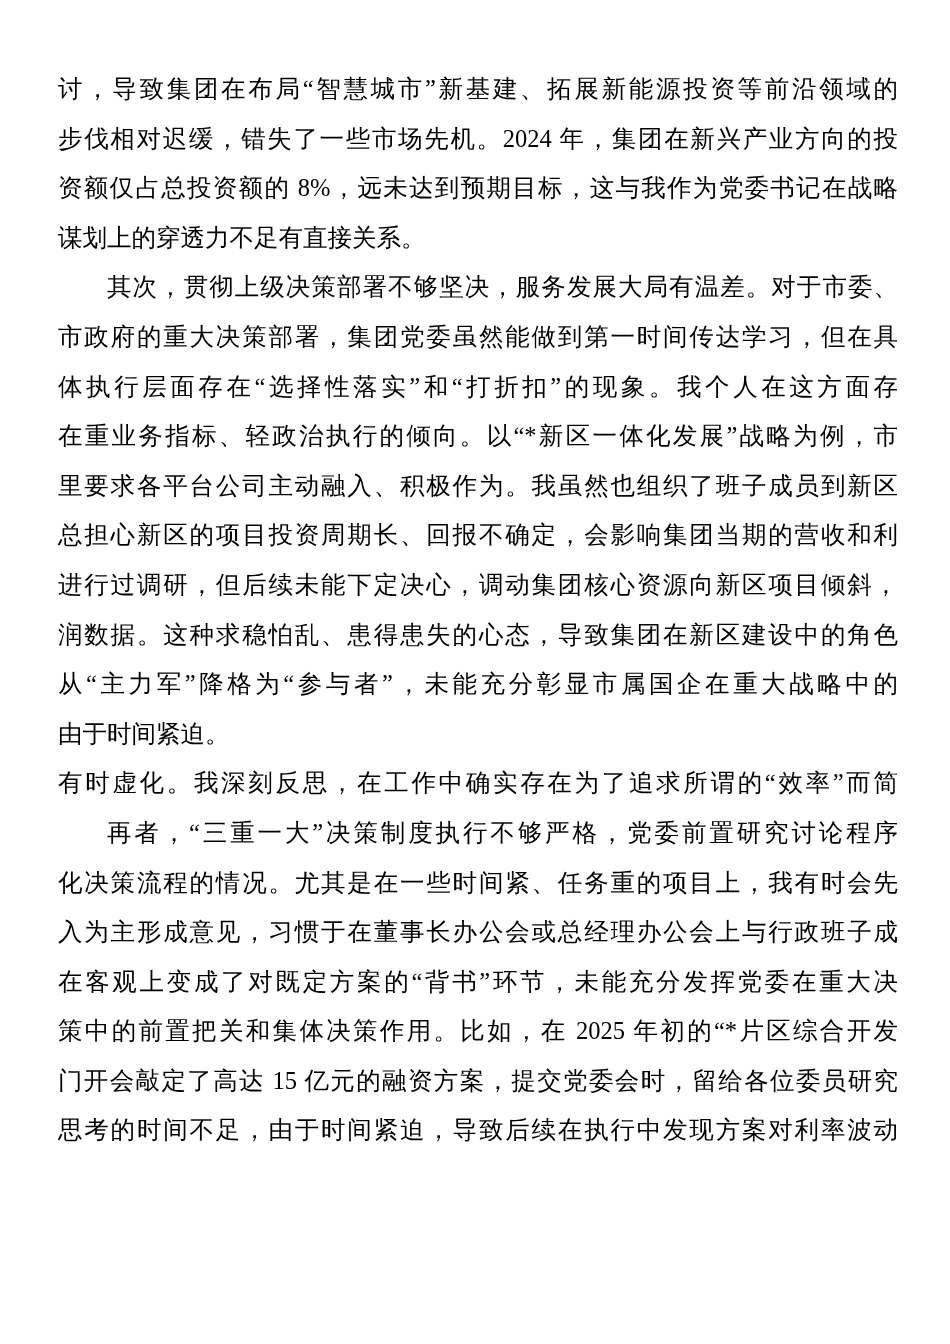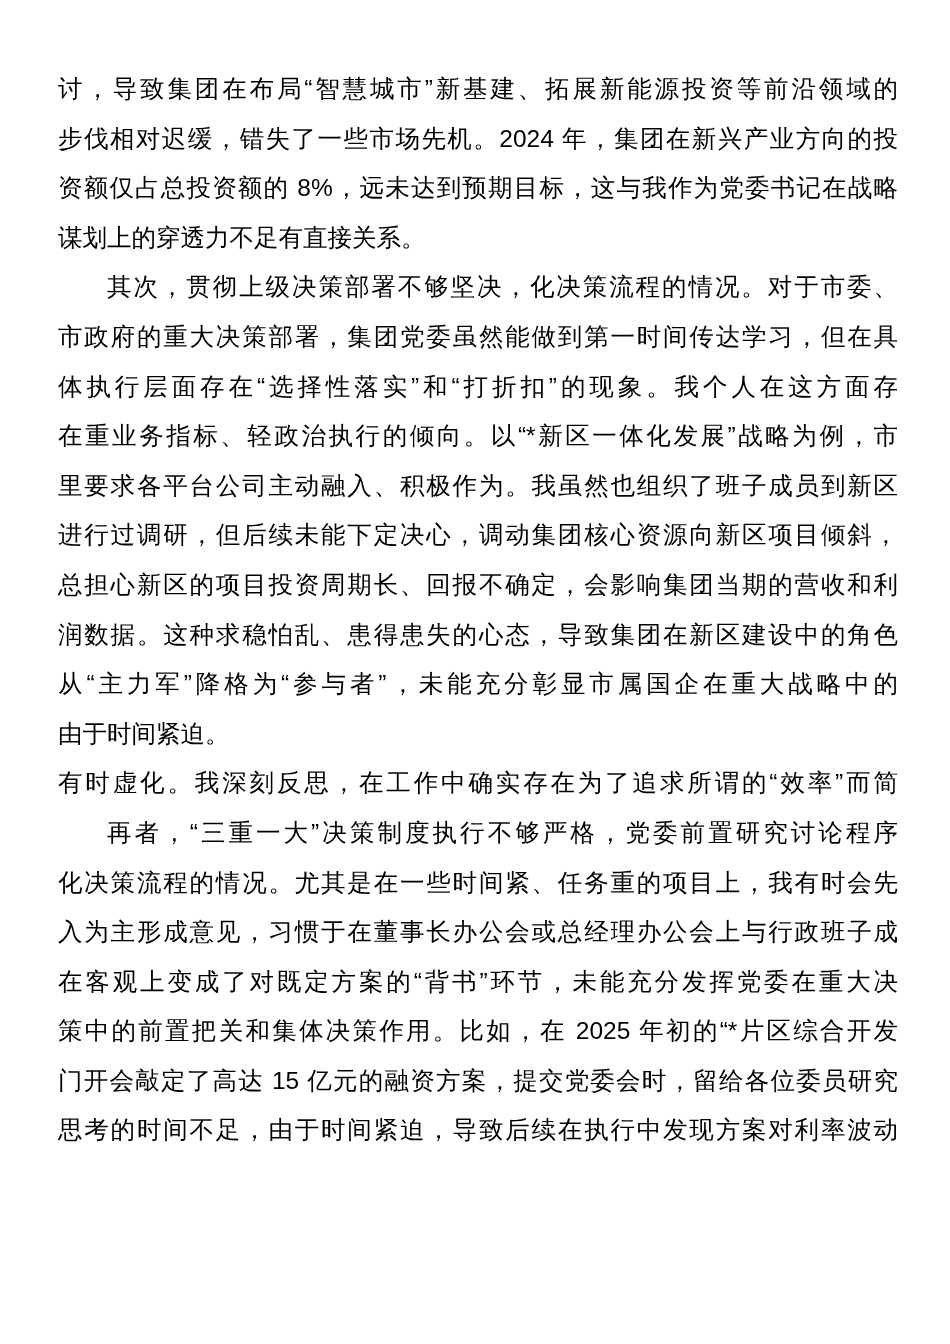--- a/index.html
+++ b/index.html
@@ -12,21 +12,21 @@
       height: 1344px;
       position: relative;
       overflow: hidden;
     }
     .page {
       position: absolute;
       left: 58px;
       top: 64px;
       width: 840px;
       color: #000000;
-      font-family: Liberation Sans, sans-serif;
+      font-family: Liberation Serif, serif;
       font-size: 24.5px;
       line-height: 49.6px;
     }
     .line {
       display: block;
       white-space: nowrap;
       height: 49.6px;
       text-align: justify;
       text-align-last: justify;
     }
@@ -43,27 +43,27 @@
 <div class="page">
 
   <div>
     <span class="line">讨，导致集团在布局“智慧城市”新基建、拓展新能源投资等前沿领域的</span>
     <span class="line">步伐相对迟缓，错失了一些市场先机。2024 年，集团在新兴产业方向的投</span>
     <span class="line">资额仅占总投资额的 8%，远未达到预期目标，这与我作为党委书记在战略</span>
     <span class="line last">谋划上的穿透力不足有直接关系。</span>
   </div>
 
   <div>
-    <span class="line indent">其次，贯彻上级决策部署不够坚决，化决策流程的情况。对于市委、</span>
+    <span class="line indent">其次，贯彻上级决策部署不够坚决，服务发展大局有温差。对于市委、</span>
     <span class="line">市政府的重大决策部署，集团党委虽然能做到第一时间传达学习，但在具</span>
     <span class="line">体执行层面存在“选择性落实”和“打折扣”的现象。我个人在这方面存</span>
     <span class="line">在重业务指标、轻政治执行的倾向。以“*新区一体化发展”战略为例，市</span>
     <span class="line">里要求各平台公司主动融入、积极作为。我虽然也组织了班子成员到新区</span>
+    <span class="line">总担心新区的项目投资周期长、回报不确定，会影响集团当期的营收和利</span>
     <span class="line">进行过调研，但后续未能下定决心，调动集团核心资源向新区项目倾斜，</span>
-    <span class="line">总担心新区的项目投资周期长、回报不确定，会影响集团当期的营收和利</span>
     <span class="line">润数据。这种求稳怕乱、患得患失的心态，导致集团在新区建设中的角色</span>
     <span class="line">从“主力军”降格为“参与者”，未能充分彰显市属国企在重大战略中的</span>
     <span class="line last">由于时间紧迫。</span>
   </div>
 
   <div>
     <span class="line">有时虚化。我深刻反思，在工作中确实存在为了追求所谓的“效率”而简</span>
     <span class="line indent">再者，“三重一大”决策制度执行不够严格，党委前置研究讨论程序</span>
     <span class="line">化决策流程的情况。尤其是在一些时间紧、任务重的项目上，我有时会先</span>
     <span class="line">入为主形成意见，习惯于在董事长办公会或总经理办公会上与行政班子成</span>

